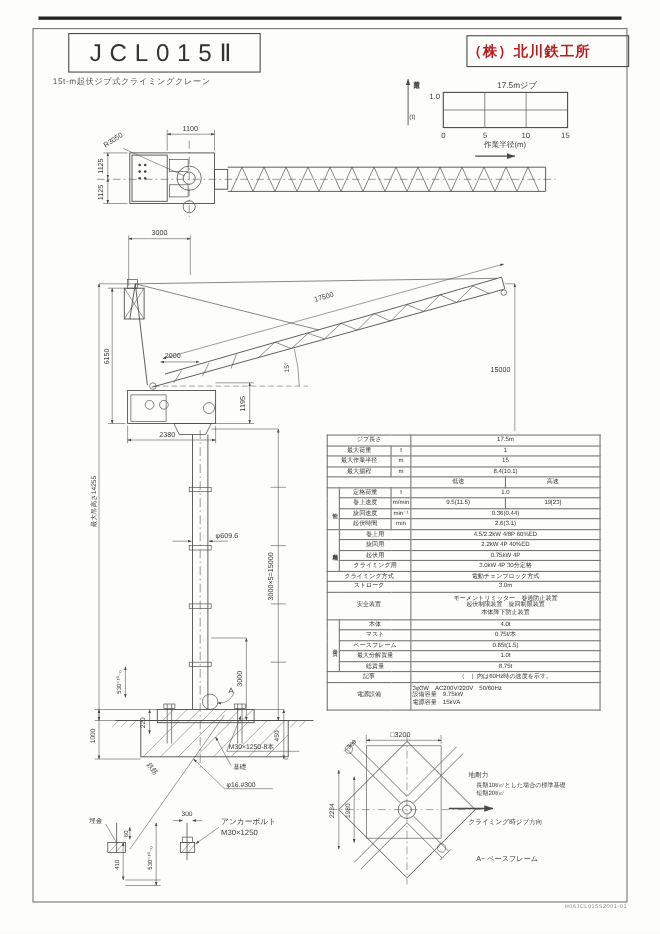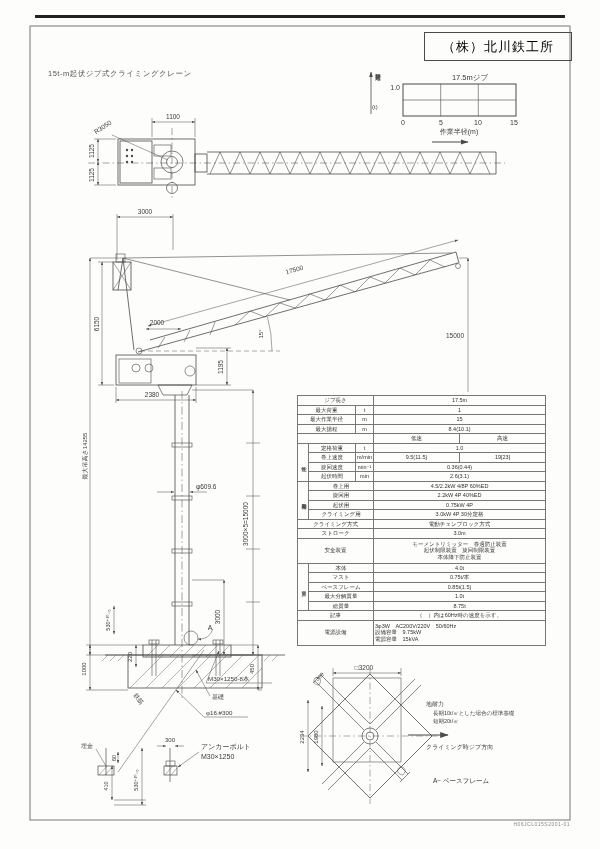--- a/index.html
+++ b/index.html
@@ -3,22 +3,22 @@
 <meta charset="utf-8">
 <style>
   html,body{margin:0;padding:0;background:#e8e8e6;}
   .page{position:relative;width:600px;height:849px;background:#fdfdfb;overflow:hidden;
         font-family:"Liberation Sans","DejaVu Sans",sans-serif;color:#3a3a3a;}
   .abs{position:absolute;}
   .title-box{left:62px;top:30px;width:173px;height:34px;border:1.5px solid #4a4a4a;
              display:flex;align-items:center;justify-content:center;
              font-size:22px;letter-spacing:7px;color:#333;font-weight:400;}
   .company-box{left:424px;top:32px;width:146px;height:27px;border:1.2px solid #4a4a4a;
-             display:flex;align-items:center;justify-content:center;
-             font-size:13px;letter-spacing:1px;color:#000000;}
+             display:flex;align-items:center;
+             font-size:13px;letter-spacing:1px;color:#b91c1c;font-weight:bold;}
   .subtitle{left:48px;top:69px;font-size:7.5px;color:#555;letter-spacing:0.5px;}
   .ylabel-v{left:375px;top:69px;writing-mode:vertical-rl;text-orientation:upright;
             font-size:6px;color:#444;letter-spacing:0px;line-height:1;}
   .yunit{left:372px;top:104px;font-size:6px;color:#444;}
   .dwgno{right:30px;top:821px;font-size:5px;color:#8a8a88;letter-spacing:0.5px;}
 
   table.spec{position:absolute;left:297px;top:395px;width:248px;border-collapse:collapse;
              table-layout:fixed;font-size:5.5px;line-height:1.15;color:#333;
              border:1px solid #555;}
   table.spec td{border:0.5px solid #777;padding:0 1px;text-align:center;vertical-align:middle;
@@ -313,20 +313,23 @@
     <text x="318" y="737" transform="rotate(-90 318 737)">1980</text>
     <text x="321" y="678" transform="rotate(-45 321 678)" font-size="5.5">300</text>
     <text x="426" y="706" text-anchor="start">地耐力</text>
     <text x="433" y="715" text-anchor="start" font-size="5.5">長期10t/㎡とした場合の標準基礎</text>
     <text x="433" y="723" text-anchor="start" font-size="5.5">短期20t/㎡</text>
     <text x="426" y="749" text-anchor="start">クライミング時ジブ方向</text>
     <text x="433" y="783" text-anchor="start" font-size="6.5">A− ベースフレーム</text>
   </g>
 </svg>
 
+<div class="abs title-box">
+  <span>JCL015Ⅱ</span>
+</div>
 <div class="abs company-box">
   <span>（株）北川鉄工所</span>
 </div>
 <div class="abs subtitle">15t-m起伏ジブ式クライミングクレーン</div>
 <div class="abs ylabel-v">定格荷重</div>
 <div class="abs yunit">(t)</div>
 <div class="abs dwgno">H06JCL015S2001-01</div>
 
 <table class="spec">
   <colgroup>

